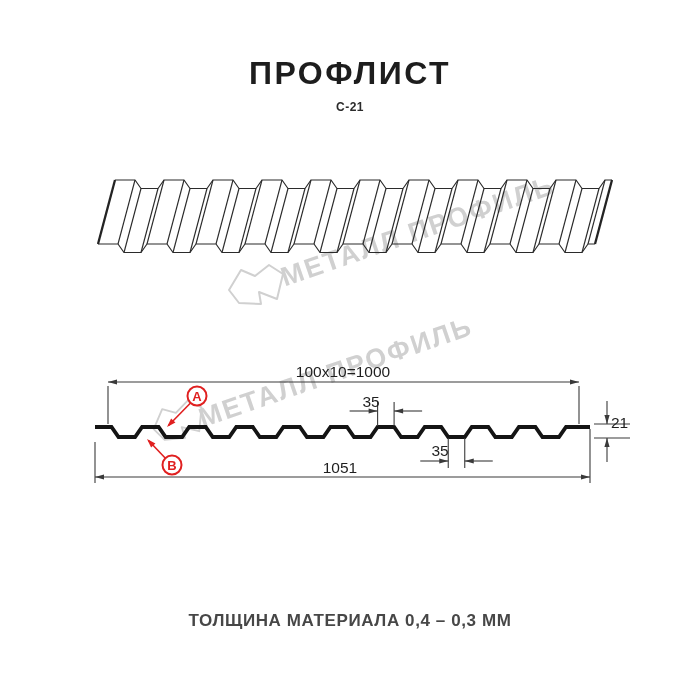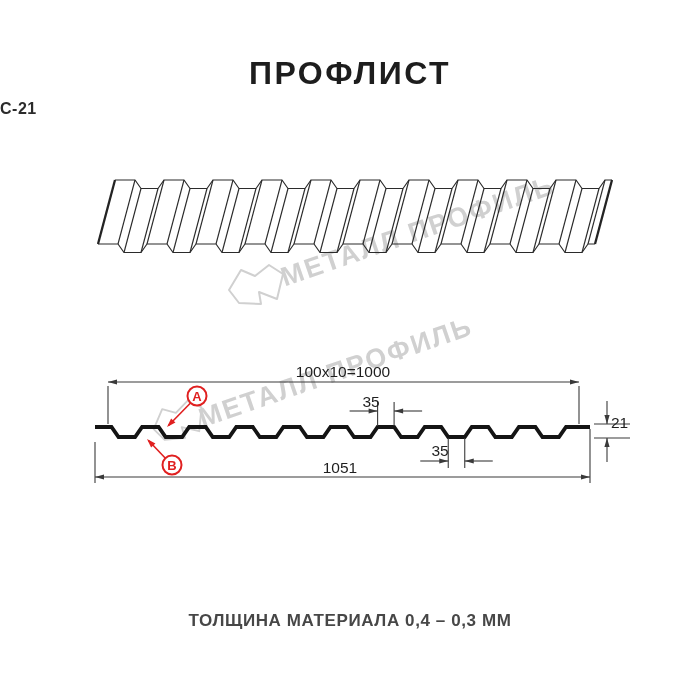--- a/index.html
+++ b/index.html
@@ -1,21 +1,21 @@
 <!DOCTYPE html>
 <html><head>
 <meta charset="utf-8">
 <style>
   html,body{margin:0;padding:0;background:#fff;}
   .page{position:relative;width:700px;height:700px;background:#ffffff;overflow:hidden;
         font-family:"Liberation Sans",sans-serif;}
   .title{position:absolute;left:0;top:55px;width:700px;text-align:center;
          font-size:32px;font-weight:bold;letter-spacing:2.5px;color:#1d1d1d;}
-  .subtitle{position:absolute;left:0;top:100px;width:700px;
-         font-size:16px;font-weight:bold;color:#2b2b2b;letter-spacing:.5px;}
+  .subtitle{position:absolute;left:0;top:100px;width:700px;text-align:center;
+         font-size:12px;font-weight:bold;color:#2b2b2b;letter-spacing:.5px;}
   .footer{position:absolute;left:0;top:611px;width:700px;text-align:center;
          font-size:17px;font-weight:bold;letter-spacing:.6px;color:#474747;}
   .wm-text{position:absolute;white-space:nowrap;font-weight:bold;font-size:27px;
          letter-spacing:2px;color:#d0d0d0;transform:rotate(-19deg);transform-origin:0 100%;}
   .wm-logo{position:absolute;}
   #dwg{position:absolute;left:0;top:0;z-index:2;}
   .thin{stroke:#2b2b2b;stroke-width:1.15;fill:none;}
   .med{stroke:#232323;stroke-width:2.3;fill:none;}
   .profile{stroke:#141414;stroke-width:3.8;fill:none;stroke-linejoin:miter;}
   .dim{stroke:#3a3a3a;stroke-width:1.1;}

